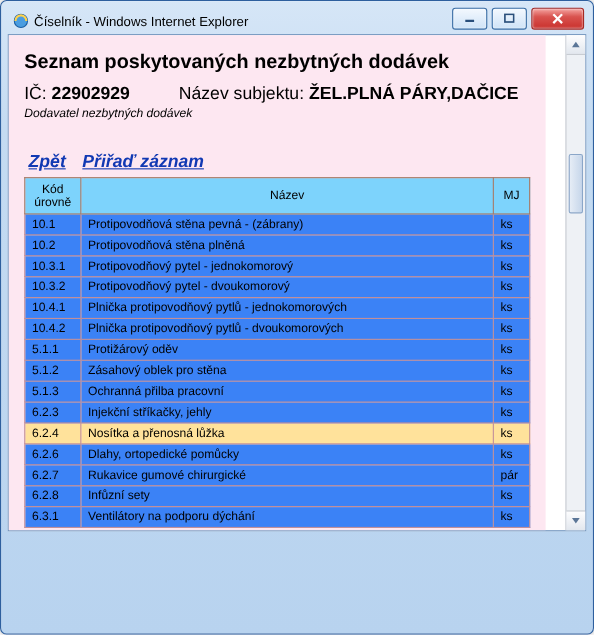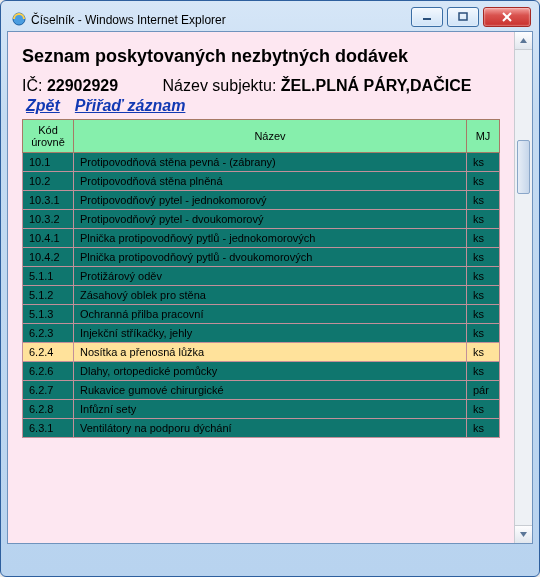--- a/index.html
+++ b/index.html
@@ -48,24 +48,25 @@
   }
   .win-btn.close {
     width: 46px;
     background: linear-gradient(to bottom, #f5a3a0, #d9534f 40%, #c9302c);
     border-color: #a52924;
   }
   .win-btn svg { display:block; }
   .client {
     background: #fff;
     border: 1px solid #6f93bd;
-    height: 513px;
+    height: 452px;
     position: relative;
     display: flex;
     box-sizing: border-box;
+    gap: 18px;
   }
   .content {
     flex: 1;
     background: #fde7f1;
     padding: 14px 14px 0 14px;
     overflow: hidden;
     position: relative;
   }
   .vscroll {
     width: 17px;
@@ -103,36 +104,36 @@
     font-style: italic;
     font-size: 16px;
     margin-right: 12px;
   }
   table.list {
     width: 100%;
     border-collapse: collapse;
     table-layout: fixed;
   }
   table.list th {
-    background: #86efac;
+    background: #7dd3fc;
     color: #000;
     font-weight: normal;
     font-size: 11px;
     text-align: center;
     padding: 4px 4px;
     border: 1px solid #a77a66;
   }
   table.list th.code { width: 42px; }
   table.list th.mj   { width: 24px; }
   table.list td {
     border: 1px solid #c28f99;
     padding: 3px 6px;
     font-size: 11px;
     vertical-align: middle;
-    background: #0f766e;
+    background: #3b82f6;
   }
   table.list tr.highlight td { background: #ffe29b; }
   table.list td.code { width:42px; }
   table.list td.mj   { width:24px; }
 </style>
 </head>
 <body>
 
 <div class="window">
 
@@ -169,20 +170,21 @@
 
       <h1 class="page-title">Seznam poskytovaných nezbytných dodávek</h1>
 
       <div class="meta-line">
         <span>IČ:</span>
         <b>22902929</b>
         &nbsp;&nbsp;&nbsp;&nbsp;&nbsp;&nbsp;&nbsp;&nbsp;
         <span>Název subjektu:</span>
         <b>ŽEL.PLNÁ PÁRY,DAČICE</b>
       </div>
+      <div class="supplier-note">Dodavatel nezbytných dodávek</div>
 
       <div class="links-row">
         <a href="#">Zpět</a>
         <a href="#">Přiřaď záznam</a>
       </div>
 
       <table class="list">
         <thead>
           <tr>
             <th class="code">Kód úrovně</th>

